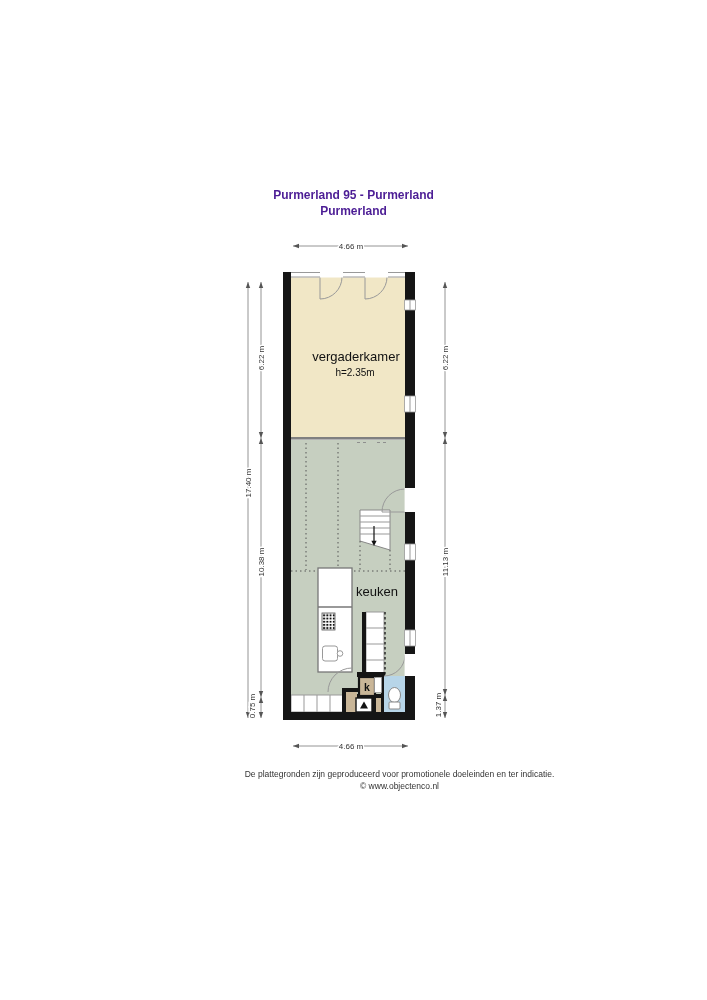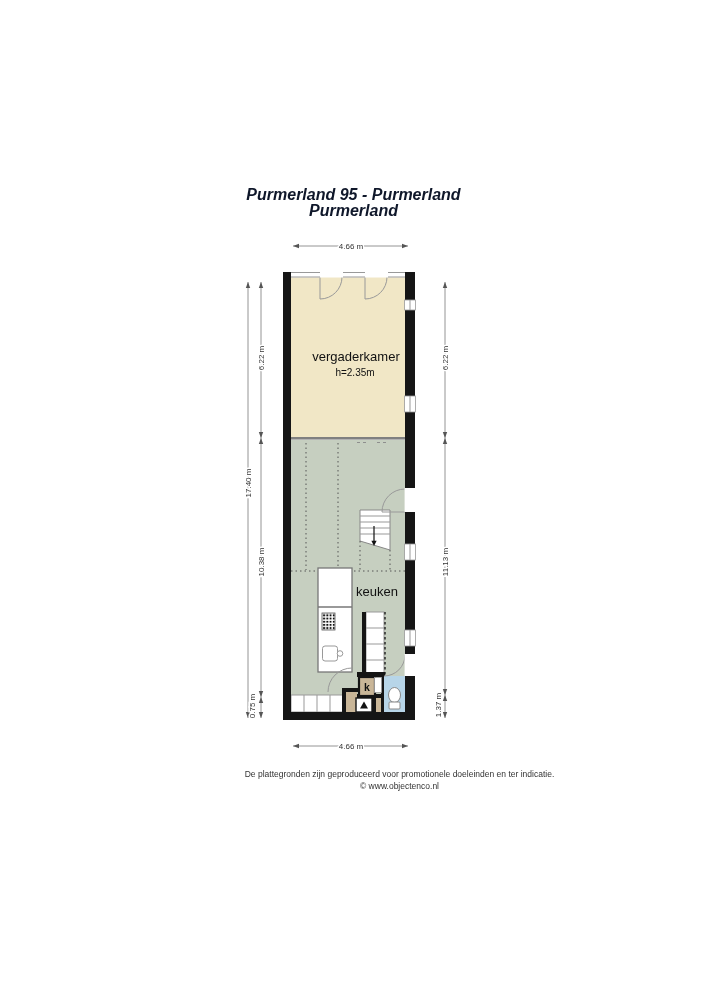--- a/index.html
+++ b/index.html
@@ -2,21 +2,21 @@
 <html><head>
 <meta charset="utf-8">
 <style>
   html,body{margin:0;padding:0;}
   body{
     width:707px;height:1000px;position:relative;background:#ffffff;
     font-family:"Liberation Sans", sans-serif;color:#1a1a1a;overflow:hidden;
   }
   .title{
     position:absolute;top:187px;left:0;width:707px;text-align:center;
-    font-size:16px;font-weight:bold;line-height:16px;color:#0f172a;font-style:italic;
+    font-size:12px;font-weight:bold;line-height:16px;color:#4c1d95;
   }
   .footer{
     position:absolute;top:769px;left:0;width:707px;text-align:center;
     font-size:8.5px;line-height:11.5px;color:#333;padding-left:46px;
   }
   .footer p{margin:0;}
   svg{position:absolute;top:0;left:0;}
   svg text{font-family:"Liberation Sans", sans-serif;}
   .dimtext{font-size:8px;fill:#333;paint-order:stroke;stroke:#fff;stroke-width:3px;}
   .roomtext{fill:#111;}

